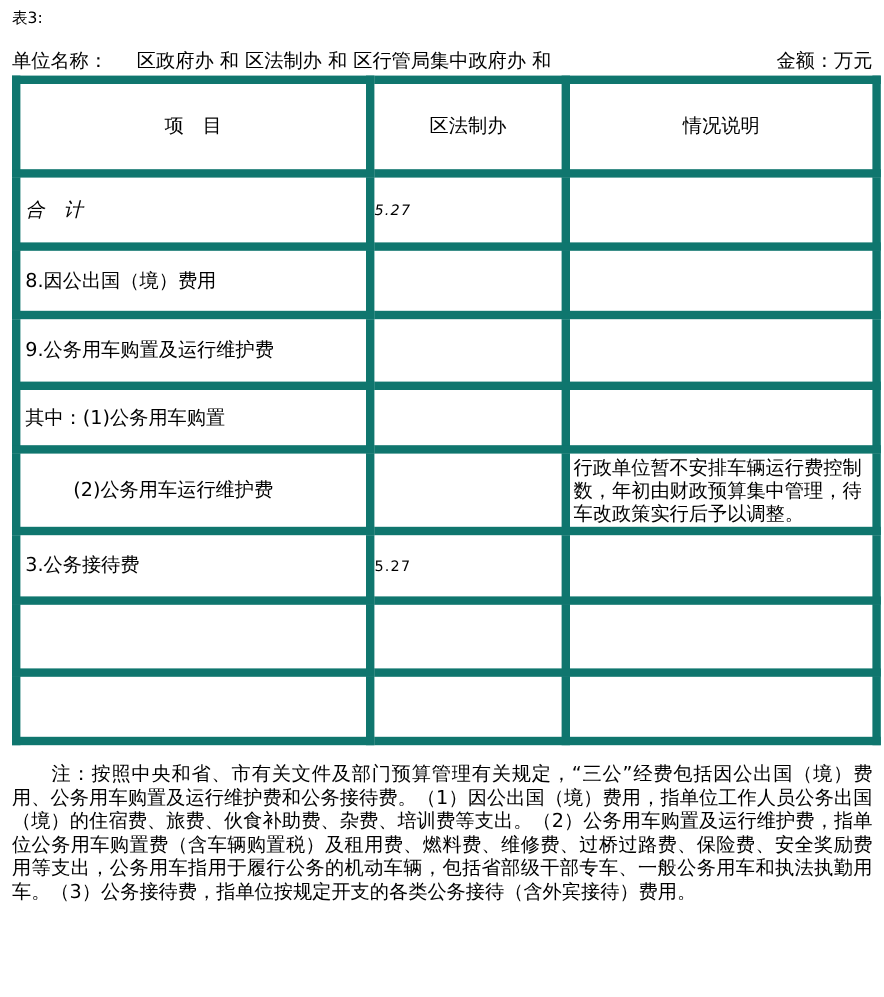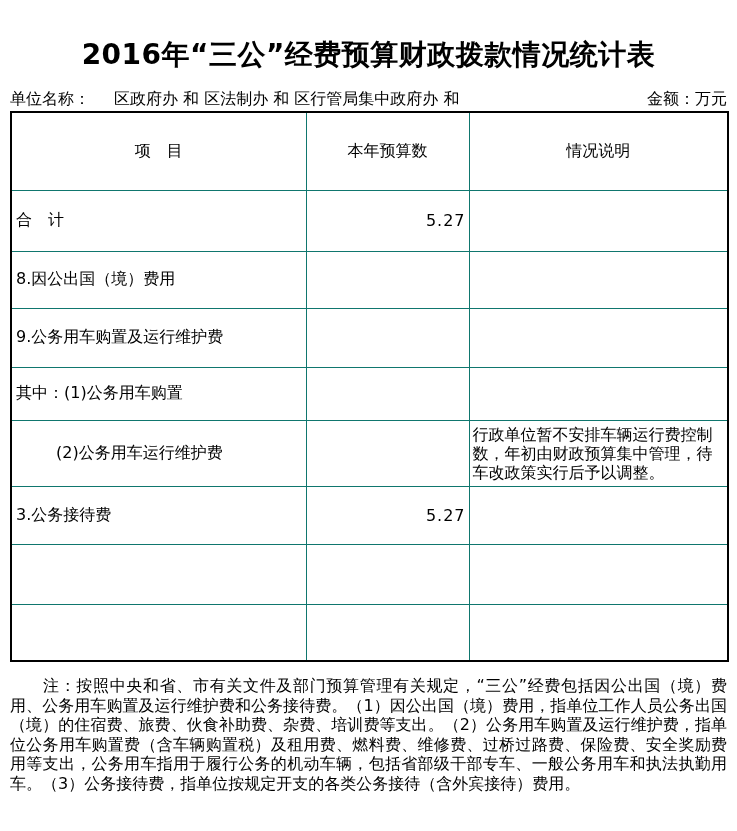--- a/index.html
+++ b/index.html
@@ -42,79 +42,78 @@
     margin-top: 3px;
     width: 717px;
     border-collapse: collapse;
     table-layout: fixed;
     border: 2px solid #000;
   }
   .stat-table col.c1 { width: 295px; }
   .stat-table col.c2 { width: 163px; }
   .stat-table col.c3 { width: 259px; }
   .stat-table th, .stat-table td {
-    border: 1px solid #0f766e;
+    border: 7px solid #0f766e;
     font-weight: normal;
     font-size: 16px;
     vertical-align: middle;
     padding: 0;
     overflow: hidden;
   }
   .stat-table th { text-align: center; }
   td.item-cell { text-align: left; padding-left: 4px; }
   td.item-cell.indent { padding-left: 44px; }
   td.budget-cell {
-    text-align: right;
     padding-right: 3px;
-    font-size: 16px;
+    font-size: 12px;
     letter-spacing: 1px;
   }
   td.note-cell {
     text-align: left;
     padding: 2px 2px 2px 3px;
     line-height: 19px;
   }
   .footnote {
     margin: 14px 0 0 0;
     font-size: 16px;
     line-height: 19.5px;
     text-indent: 33px;
     text-align: justify;
   }
 </style>
 </head>
 <body>
 
 <div class="page">
 
+  <div class="table-label">表3:</div>
 
-  <h1 class="doc-title">2016年“三公”经费预算财政拨款情况统计表</h1>
 
   <div class="info-row">
     <span>单位名称：</span>
     <span class="unit-value">区政府办 和 区法制办 和 区行管局集中政府办 和</span>
     <span class="info-spacer"></span>
     <span>金额：万元</span>
   </div>
 
   <table class="stat-table">
     <colgroup>
         <col class="c1">
         <col class="c2">
         <col class="c3">
       </colgroup>
     <thead>
       <tr style="height:78px;">
         <th>项　目</th>
-        <th>本年预算数</th>
+        <th>区法制办</th>
         <th>情况说明</th>
       </tr>
     </thead>
     <tbody>
-      <tr style="height:61px;">
+      <tr style="height:61px;font-style:italic;">
         <td class="item-cell">合　计</td>
         <td class="budget-cell">5.27</td>
         <td class="note-cell"></td>
       </tr>
       <tr style="height:57px;">
         <td class="item-cell">8.因公出国（境）费用</td>
         <td class="budget-cell"></td>
         <td class="note-cell"></td>
       </tr>
       <tr style="height:59px;">

